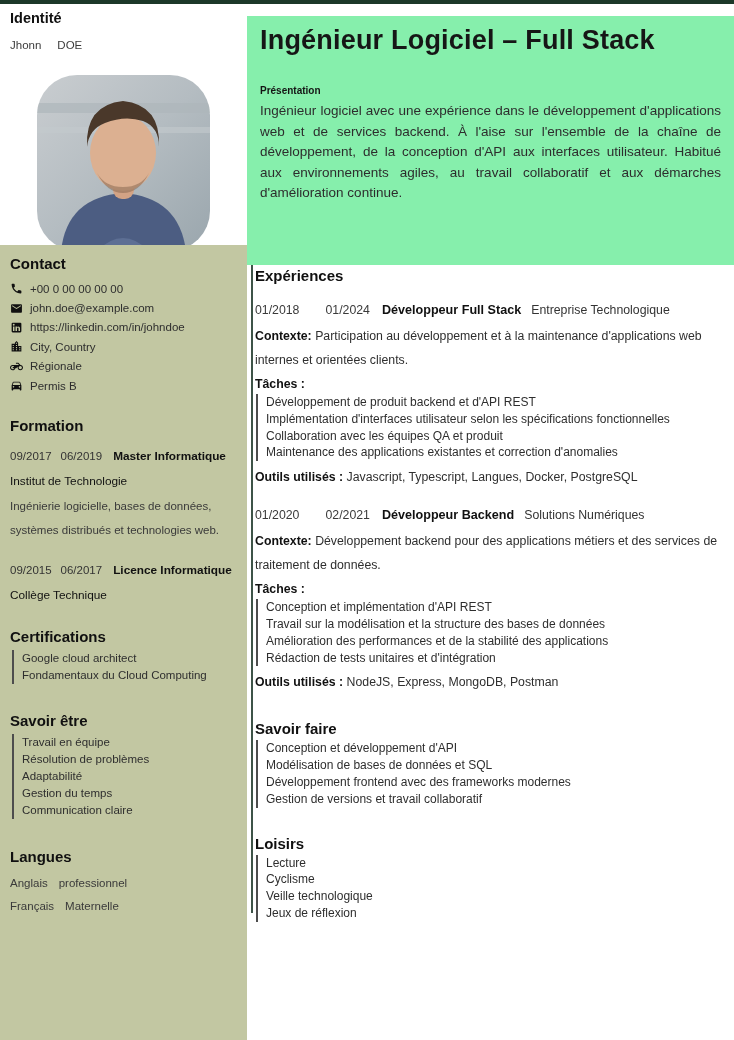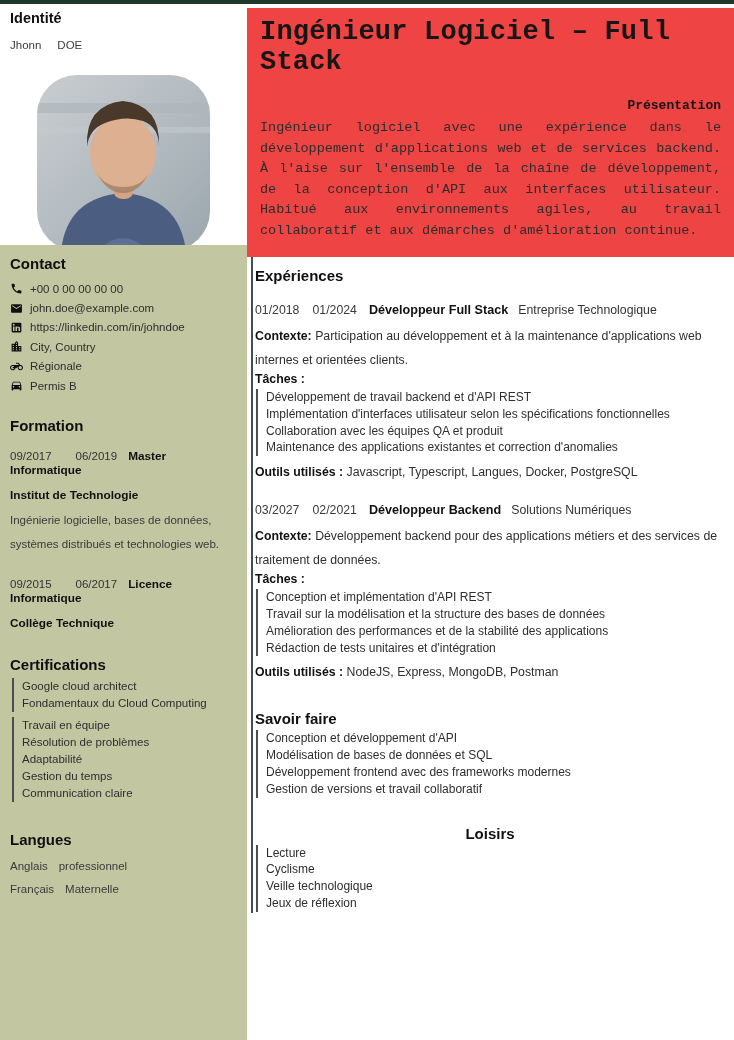--- a/index.html
+++ b/index.html
@@ -5,71 +5,71 @@
   html,body{margin:0;padding:0;}
   body{
     width:734px;height:1040px;position:relative;background:#ffffff;
     font-family:"Liberation Sans", sans-serif;color:#222;overflow:hidden;
     -webkit-font-smoothing:antialiased;
   }
   .topbar{position:absolute;left:0;top:0;width:734px;height:4px;background:#1c3829;}
   .vline{position:absolute;left:251px;top:255px;width:2px;height:658px;background:#3e5448;}
 
   
-  .header{position:absolute;left:247px;top:8px;width:487px;height:249px;background:#ef4444;box-sizing:border-box;padding:6px 13px 0 13px;font-family:Liberation Mono, monospace;}
+  .header{position:absolute;left:247px;top:16px;width:487px;height:249px;background:#86efac;box-sizing:border-box;padding:6px 13px 0 13px;}
   .title{font-size:27px;font-weight:700;color:#161616;margin:3px 0 0 0;letter-spacing:.2px;}
-  .presentation-heading{margin-top:21px;font-size:13px;font-weight:700;color:#141414;text-align:right;}
+  .presentation-heading{margin-top:29px;font-size:10px;font-weight:700;color:#141414;}
   .presentation-text{margin-top:5px;font-size:13.5px;line-height:20.5px;text-align:justify;color:#2d2d2d;}
 
   
   .identity{position:absolute;left:10px;top:10px;}
   .identity-heading{font-size:14.5px;font-weight:700;color:#101010;margin:0;}
   .identity-name{margin-top:13px;font-size:11.5px;color:#3c3c3c;}
   .identity-name .last{margin-left:16px;}
   .photo{position:absolute;left:37px;top:75px;width:173px;height:176px;border-radius:40px;overflow:hidden;}
   .photo svg{display:block;}
 
   
   .sidebar{position:absolute;left:0;top:245px;width:247px;height:911px;background:#c2c7a2;box-sizing:border-box;padding:10px 8px 16px 10px;}
   .sb-h{font-size:15px;font-weight:700;color:#101010;margin:0;}
   .contact-list{margin-top:7px;}
   .contact-item{display:flex;align-items:center;gap:7px;height:19.4px;font-size:11.5px;color:#2e2e2e;}
   .cicon{width:13px;height:13px;flex:none;}
   .cicon svg{display:block;width:13px;height:13px;fill:#101010;}
   .formation-heading{margin-top:22px;}
   .fdates{margin-top:15px;font-size:11.5px;color:#333;}
-  .fd-end{margin-left:24px;}
+  .fd-end{margin-left:9px;}
   .ftitle{margin-left:11px;font-weight:700;color:#111;font-size:11.8px;}
-  .fschool{margin-top:11px;font-weight:700;font-size:11.8px;color:#111;}
+  .fschool{margin-top:11px;font-weight:400;font-size:11.8px;color:#111;}
   .fdesc{margin-top:7px;font-size:11.5px;line-height:23.5px;color:#3a3a3a;width:232px;}
   .cert-heading{margin-top:26px;}
   .sb-list{margin:5px 0 0 2px;padding:0 0 0 8px;border-left:2px solid #4d4d4d;list-style:none;}
   .sb-list li{font-size:11.5px;line-height:17px;color:#2e2e2e;}
   .savoir-etre-heading{margin-top:28px;}
   .langues-heading{margin-top:29px;}
   .lang-line{margin-top:12px;font-size:11.5px;color:#3a3a3a;height:11px;}
   .lang-level{margin-left:11px;}
 
   
   .main{position:absolute;left:255px;top:257px;width:470px;}
   .main-h{font-size:15px;font-weight:700;color:#101010;margin:0;}
   .experiences-heading{margin-top:10px;}
   .job-header{margin-top:19px;font-size:12.3px;color:#3a3a3a;}
-  .jh-end{margin-left:13px;}
+  .jh-end{margin-left:26px;}
   .jh-title{margin-left:12px;font-weight:700;color:#111;font-size:12.6px;}
   .jh-company{margin-left:10px;color:#333;text-align:right;}
   .contexte{margin-top:8px;font-size:12.3px;line-height:23.5px;color:#2f2f2f;}
   .b{font-weight:700;color:#111;}
-  .taches-label{font-size:12.3px;font-weight:700;color:#111;}
+  .taches-label{margin-top:5px;font-size:12.3px;font-weight:700;color:#111;}
   .task-list{margin:3px 0 0 1px;padding:0 0 0 8px;border-left:2px solid #4d4d4d;list-style:none;}
   .task-list li{font-size:12px;line-height:16.8px;color:#2e2e2e;}
   .outils{margin-top:9px;font-size:12.3px;color:#2f2f2f;}
   .job2{margin-top:24px;}
   .savoir-faire-heading{margin-top:31px;}
-  .loisirs-heading{margin-top:27px;text-align:center;}
+  .loisirs-heading{margin-top:27px;}
 </style>
 </head>
 <body>
 
 <div class="topbar"></div>
 <div class="vline"></div>
 
 <div class="identity">
   <div class="identity-heading">Identité</div>
   <div class="identity-name">
@@ -174,20 +174,21 @@
     </div>
     <div class="fschool">Collège Technique</div>
   </div>
 
   <div class="sb-h cert-heading">Certifications</div>
   <ul class="sb-list">
     <li>Google cloud architect</li>
     <li>Fondamentaux du Cloud Computing</li>
   </ul>
 
+  <div class="sb-h savoir-etre-heading">Savoir être</div>
   <ul class="sb-list">
     <li>Travail en équipe</li>
     <li>Résolution de problèmes</li>
     <li>Adaptabilité</li>
     <li>Gestion du temps</li>
     <li>Communication claire</li>
   </ul>
 
   <div class="sb-h langues-heading">Langues</div>
   <div class="lang-line">
@@ -204,33 +205,33 @@
 
   <div>
     <div class="job-header">
       <span>01/2018</span><span class="jh-end">01/2024</span><span class="jh-title">Développeur Full Stack</span><span class="jh-company">Entreprise Technologique</span>
     </div>
     <div class="contexte">
       <span class="b">Contexte:</span><span> Participation au développement et à la maintenance d'applications web internes et orientées clients.</span>
     </div>
     <div class="taches-label">Tâches :</div>
     <ul class="task-list">
-      <li>Développement de travail backend et d'API REST</li>
+      <li>Développement de produit backend et d'API REST</li>
       <li>Implémentation d'interfaces utilisateur selon les spécifications fonctionnelles</li>
       <li>Collaboration avec les équipes QA et produit</li>
       <li>Maintenance des applications existantes et correction d'anomalies</li>
     </ul>
     <div class="outils">
       <span class="b">Outils utilisés :</span><span> Javascript, Typescript, Langues, Docker, PostgreSQL</span>
     </div>
   </div>
 
   <div class="job2">
     <div class="job-header">
-      <span>03/2027</span><span class="jh-end">02/2021</span><span class="jh-title">Développeur Backend</span><span class="jh-company">Solutions Numériques</span>
+      <span>01/2020</span><span class="jh-end">02/2021</span><span class="jh-title">Développeur Backend</span><span class="jh-company">Solutions Numériques</span>
     </div>
     <div class="contexte">
       <span class="b">Contexte:</span><span> Développement backend pour des applications métiers et des services de traitement de données.</span>
     </div>
     <div class="taches-label">Tâches :</div>
     <ul class="task-list">
       <li>Conception et implémentation d'API REST</li>
       <li>Travail sur la modélisation et la structure des bases de données</li>
       <li>Amélioration des performances et de la stabilité des applications</li>
       <li>Rédaction de tests unitaires et d'intégration</li>

